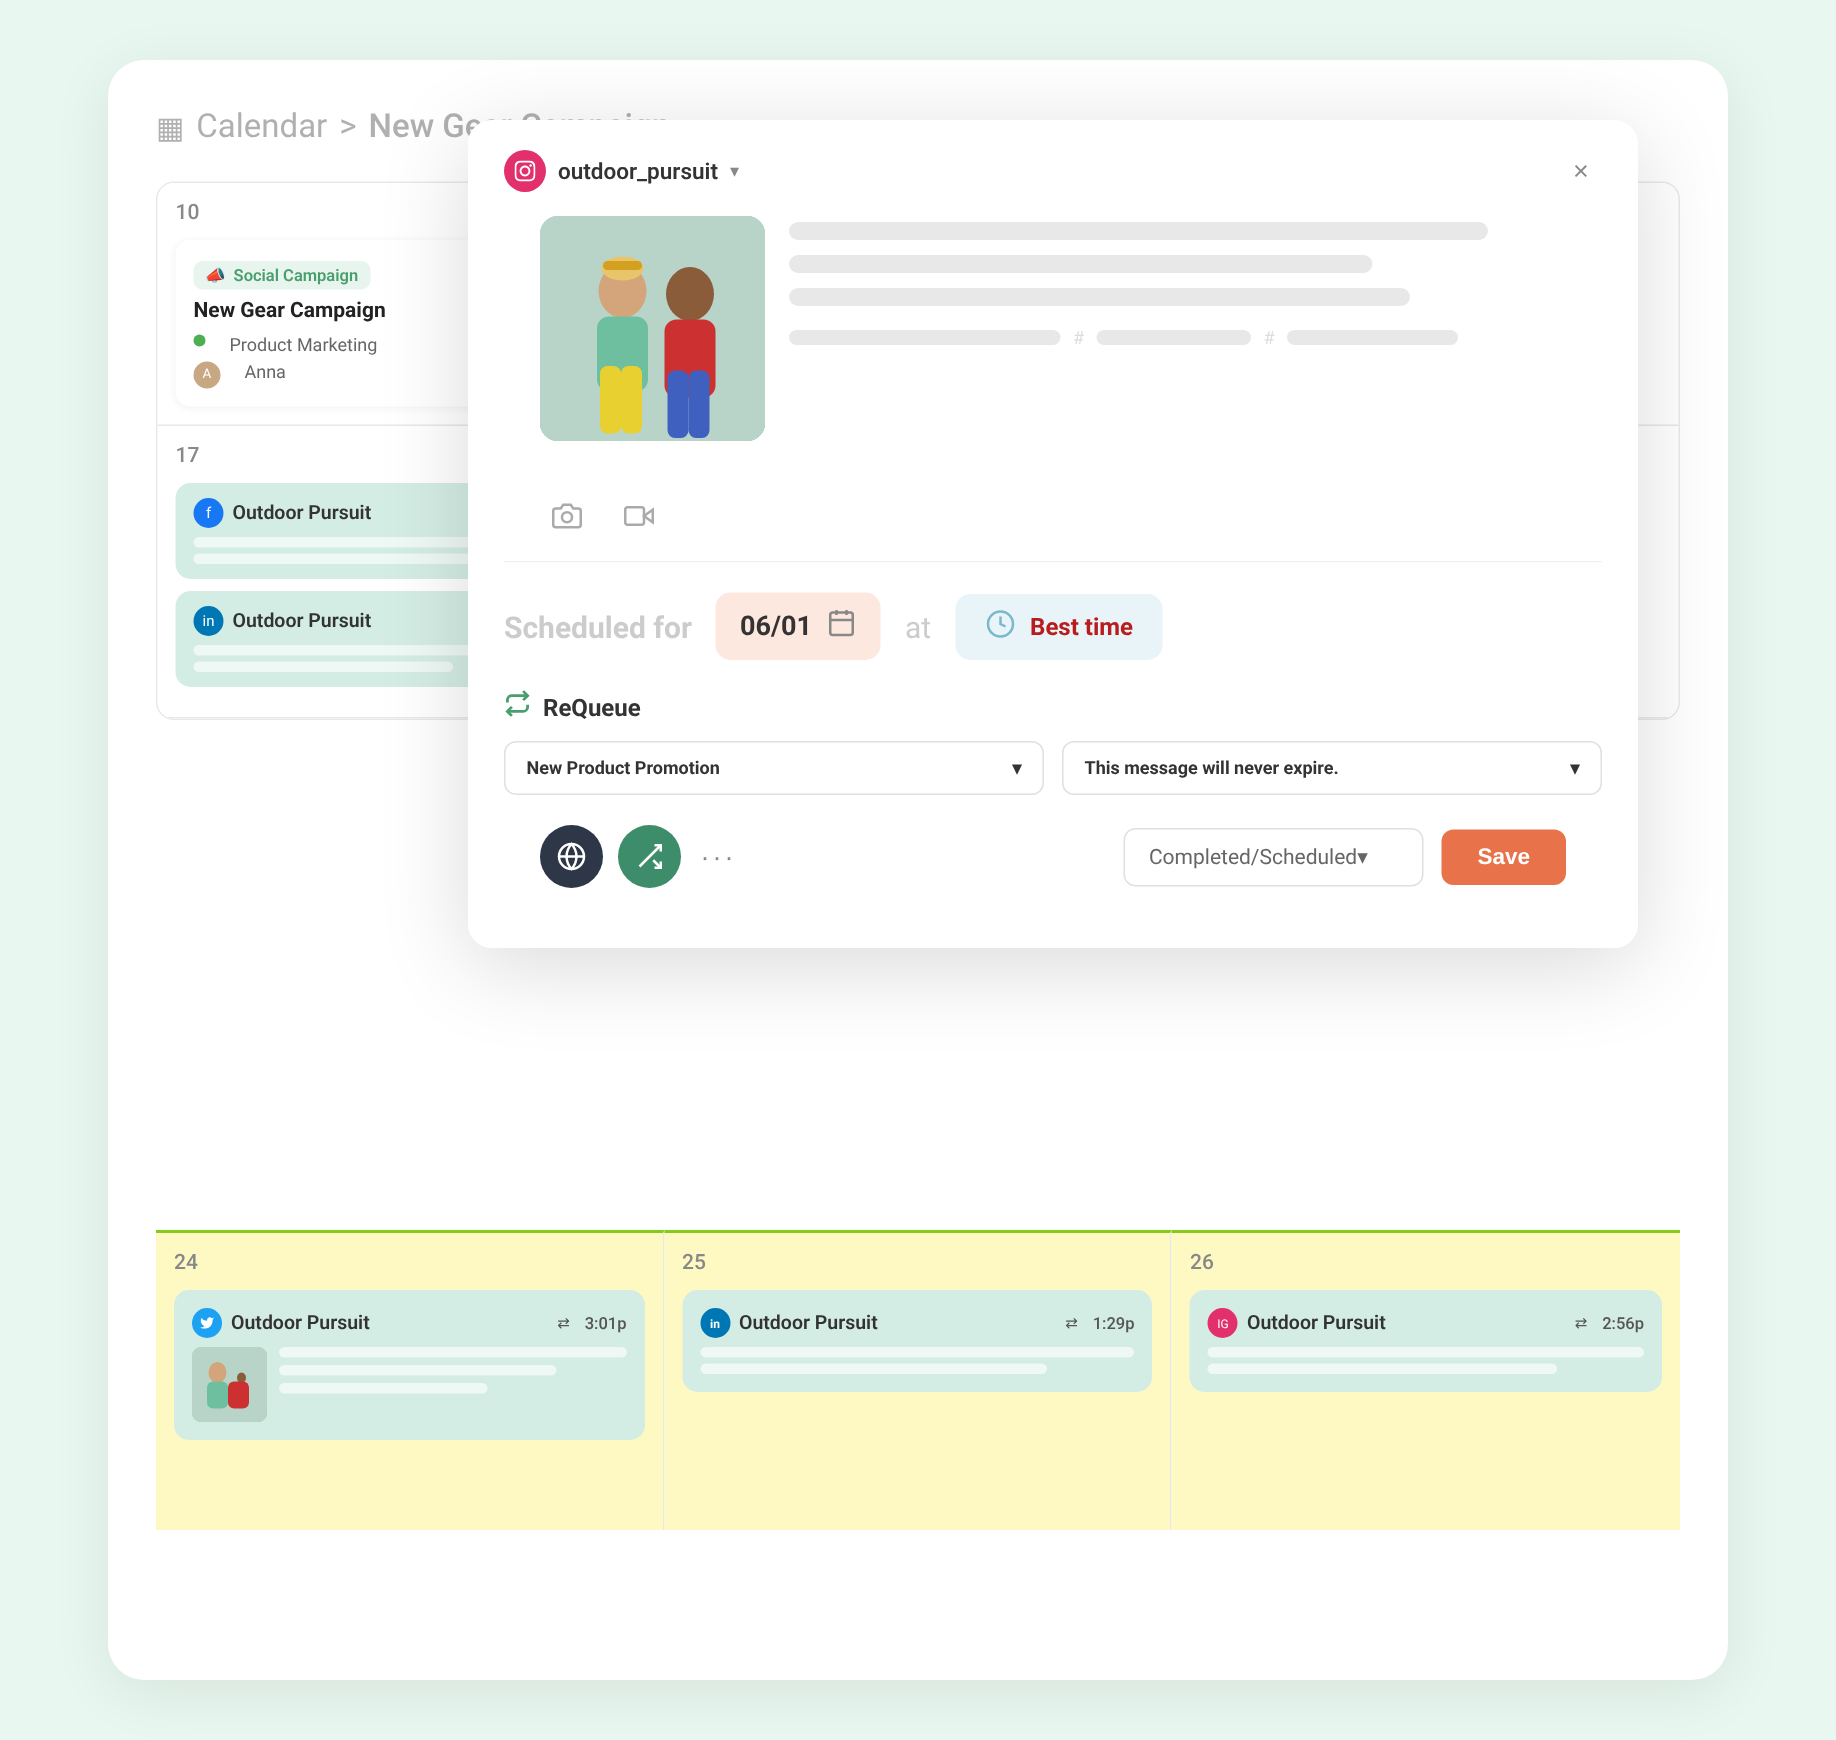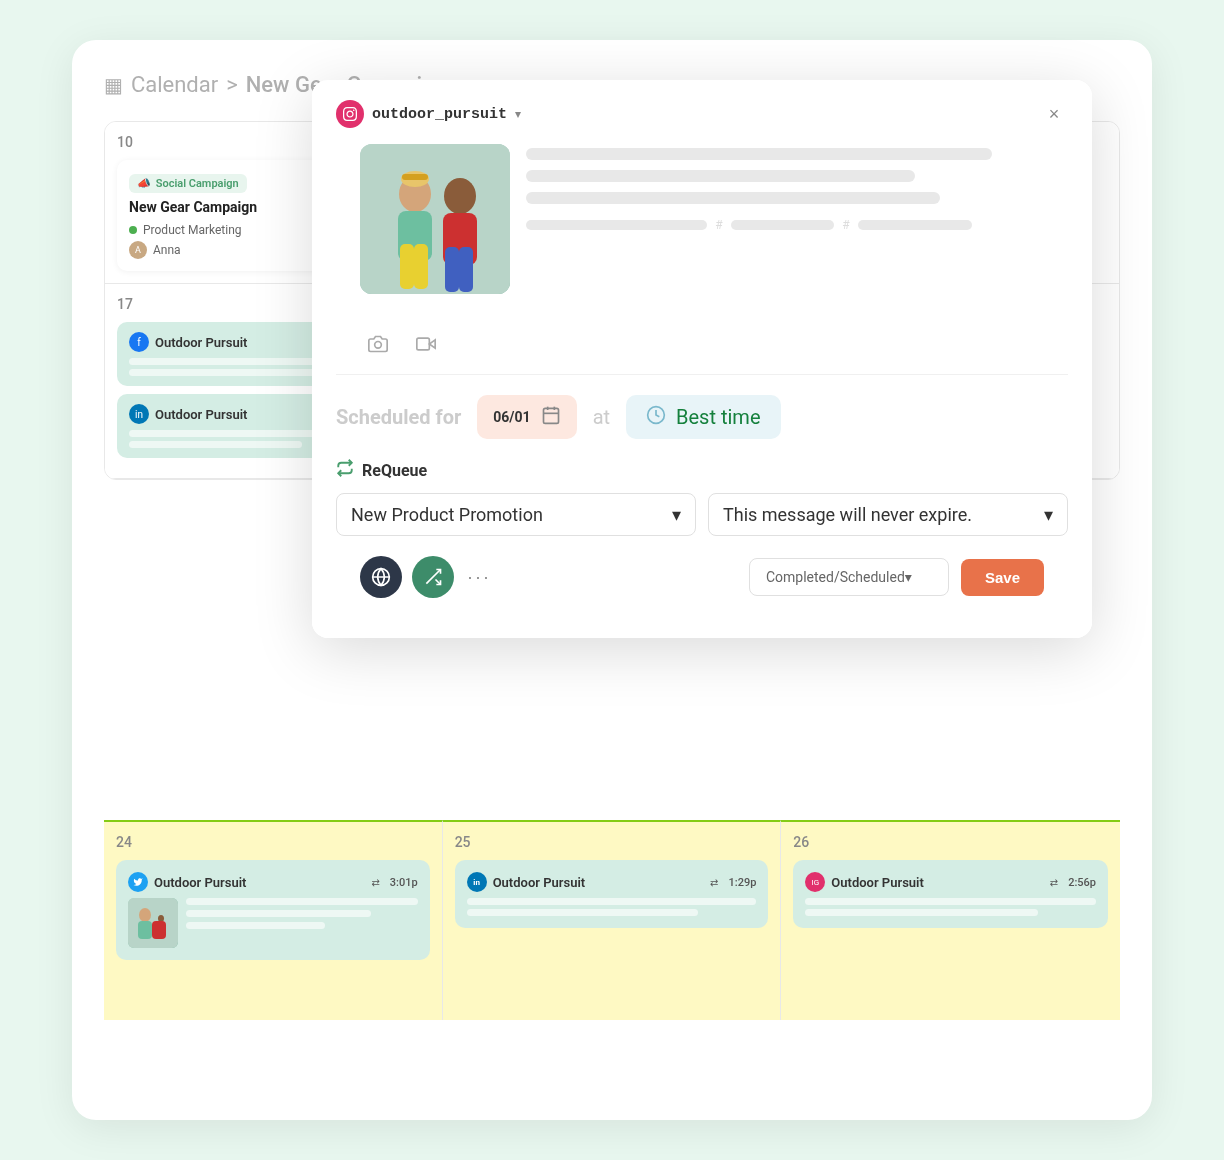--- a/index.html
+++ b/index.html
@@ -154,22 +154,22 @@
     }
 
     .campaign-meta {
       display: flex;
       flex-direction: column;
       gap: 4px;
     }
 
     .meta-row {
       display: flex;
-      align-items: center;
-      gap: 6px;
+      align-items: flex-start;
+      gap: 16px;
       font-size: 12px;
       color: #666;
     }
 
     .green-dot {
       width: 8px;
       height: 8px;
       background: #4caf50;
       border-radius: 50%;
       flex-shrink: 0;
@@ -239,21 +239,20 @@
       display: flex;
       align-items: center;
       gap: 8px;
       cursor: pointer;
     }
 
     .account-name {
       font-size: 15px;
       font-weight: 600;
       color: #333;
-      font-family: Liberation Mono, monospace;
     }
 
     .chevron-down {
       color: #888;
       font-size: 12px;
     }
 
     .close-btn {
       width: 28px;
       height: 28px;
@@ -357,21 +356,21 @@
       display: flex;
       align-items: center;
       gap: 10px;
       background: #fde8e0;
       border-radius: 10px;
       padding: 10px 16px;
       cursor: pointer;
     }
 
     .date-text {
-      font-size: 14px;
+      font-size: 18px;
       font-weight: 700;
       color: #333;
     }
 
     .calendar-icon-btn {
       font-size: 18px;
       color: #888;
     }
 
     .at-label {
@@ -383,23 +382,23 @@
       display: flex;
       align-items: center;
       gap: 10px;
       background: #e8f4f8;
       border-radius: 10px;
       padding: 10px 20px;
       cursor: pointer;
     }
 
     .best-time-text {
-      font-size: 20px;
-      font-weight: 400;
-      color: #15803d;
+      font-size: 16px;
+      font-weight: 700;
+      color: #b91c1c;
     }
 
     .requeue-section {
       margin-bottom: 4px;
     }
 
     .requeue-label {
       display: flex;
       align-items: center;
       gap: 8px;
@@ -417,27 +416,28 @@
     .requeue-dropdowns {
       display: flex;
       gap: 12px;
     }
 
     .dropdown-select {
       flex: 1;
       padding: 10px 14px;
       border: 1px solid #e0e0e0;
       border-radius: 8px;
-      font-size: 18px;
+      font-size: 12px;
       color: #333;
       background: white;
       cursor: pointer;
       display: flex;
       align-items: center;
       justify-content: space-between;
+      font-weight: bold;
     }
 
     .modal-footer {
       display: flex;
       align-items: center;
       justify-content: space-between;
       padding: 16px 24px 20px 24px;
     }
 
     .footer-left {

